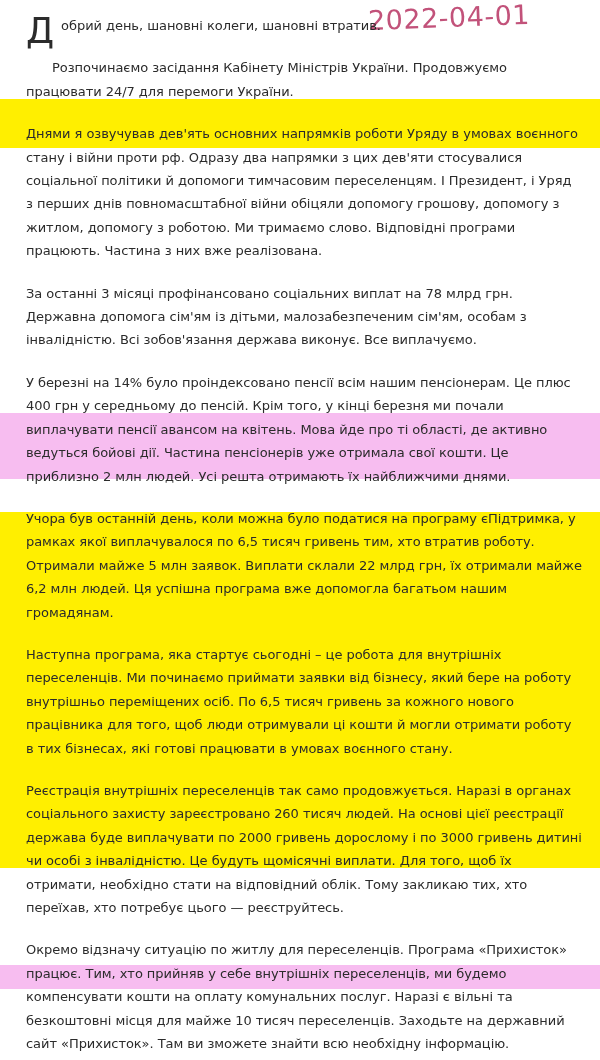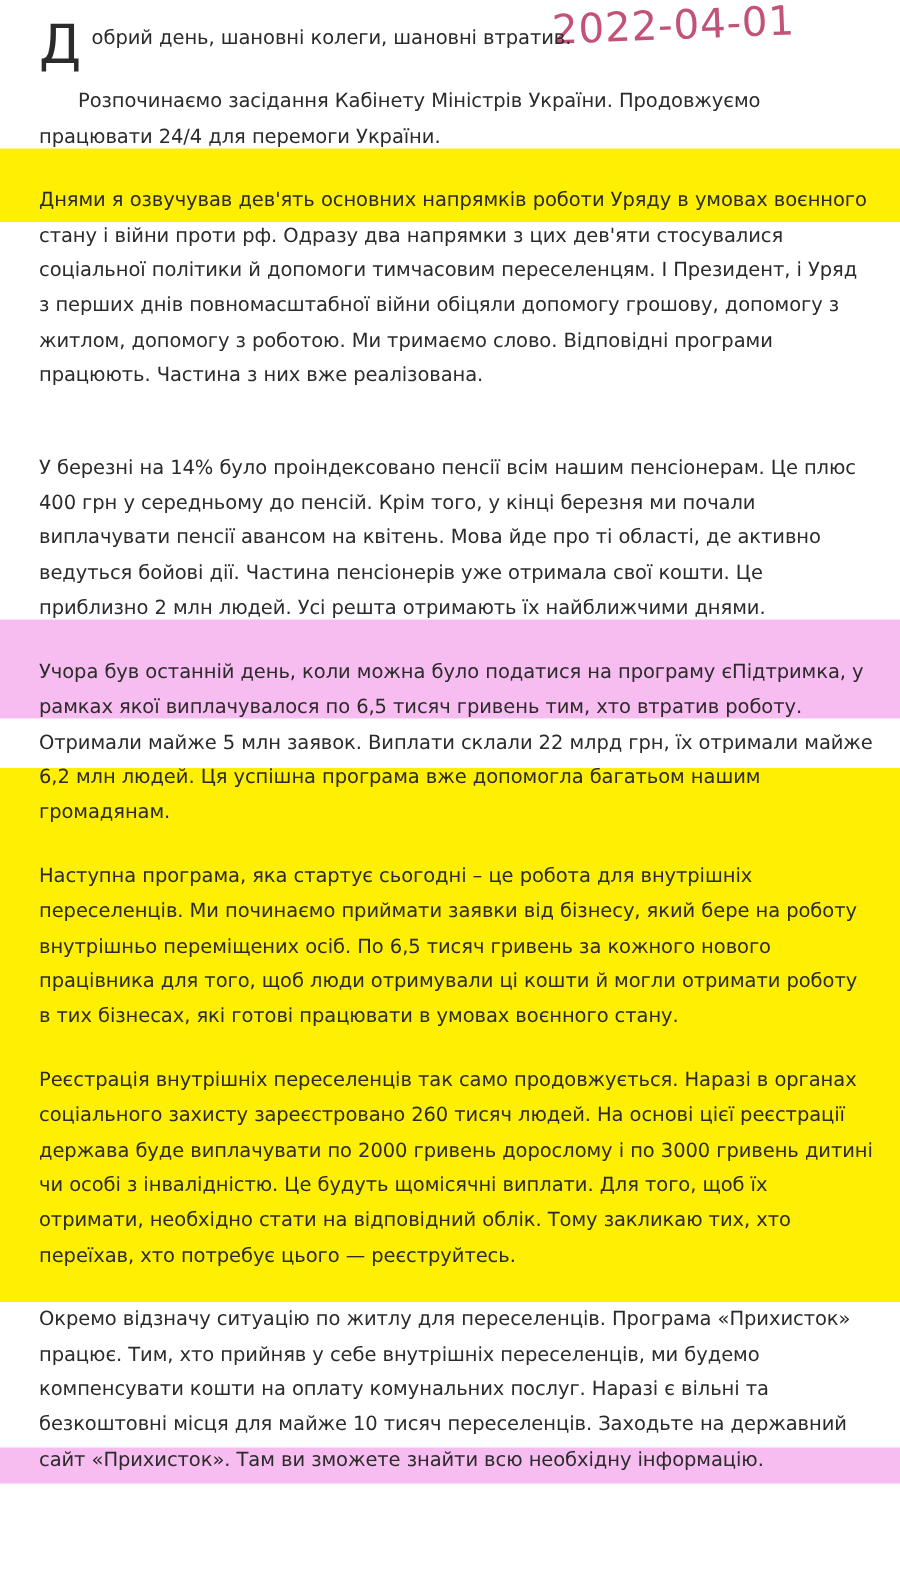--- a/index.html
+++ b/index.html
@@ -92,24 +92,25 @@
       <div class="hl" style="top: 512px; height: 356px; background: rgb(255, 239, 0);"></div>
       <div class="hl" style="top: 965px; height: 24px; background: rgb(247, 189, 240);"></div>
     </div>
 
   <div class="date-annotation" style="color: rgb(194, 82, 122);">2022-04-01</div>
 
   <div class="col" id="col">
       <div style="height: 14px;"></div>
       <p class="para" id="p1"><span class="dropcap">Д</span><span>обрий день, шановні колеги, шановні втратив.</span></p>
       <div class="gap"></div>
-      <p class="para" id="p2"><span class="indent"></span><span>Розпочинаємо засідання Кабінету Міністрів України. Продовжуємо працювати 24/4 для перемоги України.</span></p>
+      <p class="para" id="p2"><span class="indent"></span><span>Розпочинаємо засідання Кабінету Міністрів України. Продовжуємо працювати 24/7 для перемоги України.</span></p>
       <div class="gap"></div>
       <p class="para" id="p3"><span>Днями я озвучував дев'ять основних напрямків роботи Уряду в умовах воєнного стану і війни проти рф. Одразу два напрямки з цих дев'яти стосувалися соціальної політики й допомоги тимчасовим переселенцям. І Президент, і Уряд з перших днів повномасштабної війни обіцяли допомогу грошову, допомогу з житлом, допомогу з роботою. Ми тримаємо слово. Відповідні програми працюють. Частина з них вже реалізована.</span></p>
       <div class="gap"></div>
+      <p class="para" id="p4"><span>За останні 3 місяці профінансовано соціальних виплат на 78 млрд грн. Державна допомога сім'ям із дітьми, малозабезпеченим сім'ям, особам з інвалідністю. Всі зобов'язання держава виконує. Все виплачуємо.</span></p>
       <div class="gap"></div>
       <p class="para" id="p5"><span>У березні на 14% було проіндексовано пенсії всім нашим пенсіонерам. Це плюс 400 грн у середньому до пенсій. Крім того, у кінці березня ми почали виплачувати пенсії авансом на квітень. Мова йде про ті області, де активно ведуться бойові дії. Частина пенсіонерів уже отримала свої кошти. Це приблизно 2 млн людей. Усі решта отримають їх найближчими днями.</span></p>
       <div class="gap"></div>
       <p class="para" id="p6"><span>Учора був останній день, коли можна було податися на програму єПідтримка, у рамках якої виплачувалося по 6,5 тисяч гривень тим, хто втратив роботу. Отримали майже 5 млн заявок. Виплати склали 22 млрд грн, їх отримали майже 6,2 млн людей. Ця успішна програма вже допомогла багатьом нашим громадянам.</span></p>
       <div class="gap"></div>
       <p class="para" id="p7"><span>Наступна програма, яка стартує сьогодні – це робота для внутрішніх переселенців. Ми починаємо приймати заявки від бізнесу, який бере на роботу внутрішньо переміщених осіб. По 6,5 тисяч гривень за кожного нового працівника для того, щоб люди отримували ці кошти й могли отримати роботу в тих бізнесах, які готові працювати в умовах воєнного стану.</span></p>
       <div class="gap"></div>
       <p class="para" id="p8"><span>Реєстрація внутрішніх переселенців так само продовжується. Наразі в органах соціального захисту зареєстровано 260 тисяч людей. На основі цієї реєстрації держава буде виплачувати по 2000 гривень дорослому і по 3000 гривень дитині чи особі з інвалідністю. Це будуть щомісячні виплати. Для того, щоб їх отримати, необхідно стати на відповідний облік. Тому закликаю тих, хто переїхав, хто потребує цього — реєструйтесь.</span></p>
       <div class="gap"></div>
       <p class="para" id="p9"><span>Окремо відзначу ситуацію по житлу для переселенців. Програма «Прихисток» працює. Тим, хто прийняв у себе внутрішніх переселенців, ми будемо компенсувати кошти на оплату комунальних послуг. Наразі є вільні та безкоштовні місця для майже 10 тисяч переселенців. Заходьте на державний сайт «Прихисток». Там ви зможете знайти всю необхідну інформацію.</span></p>

